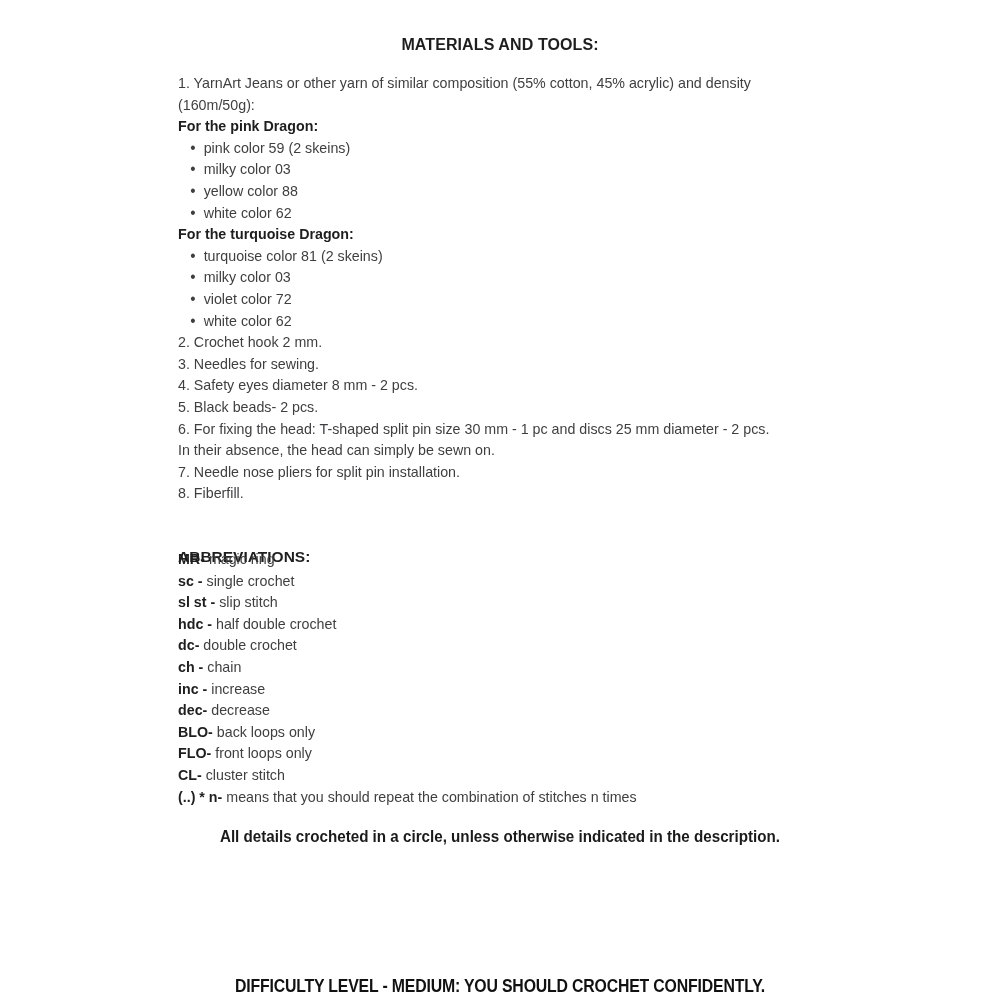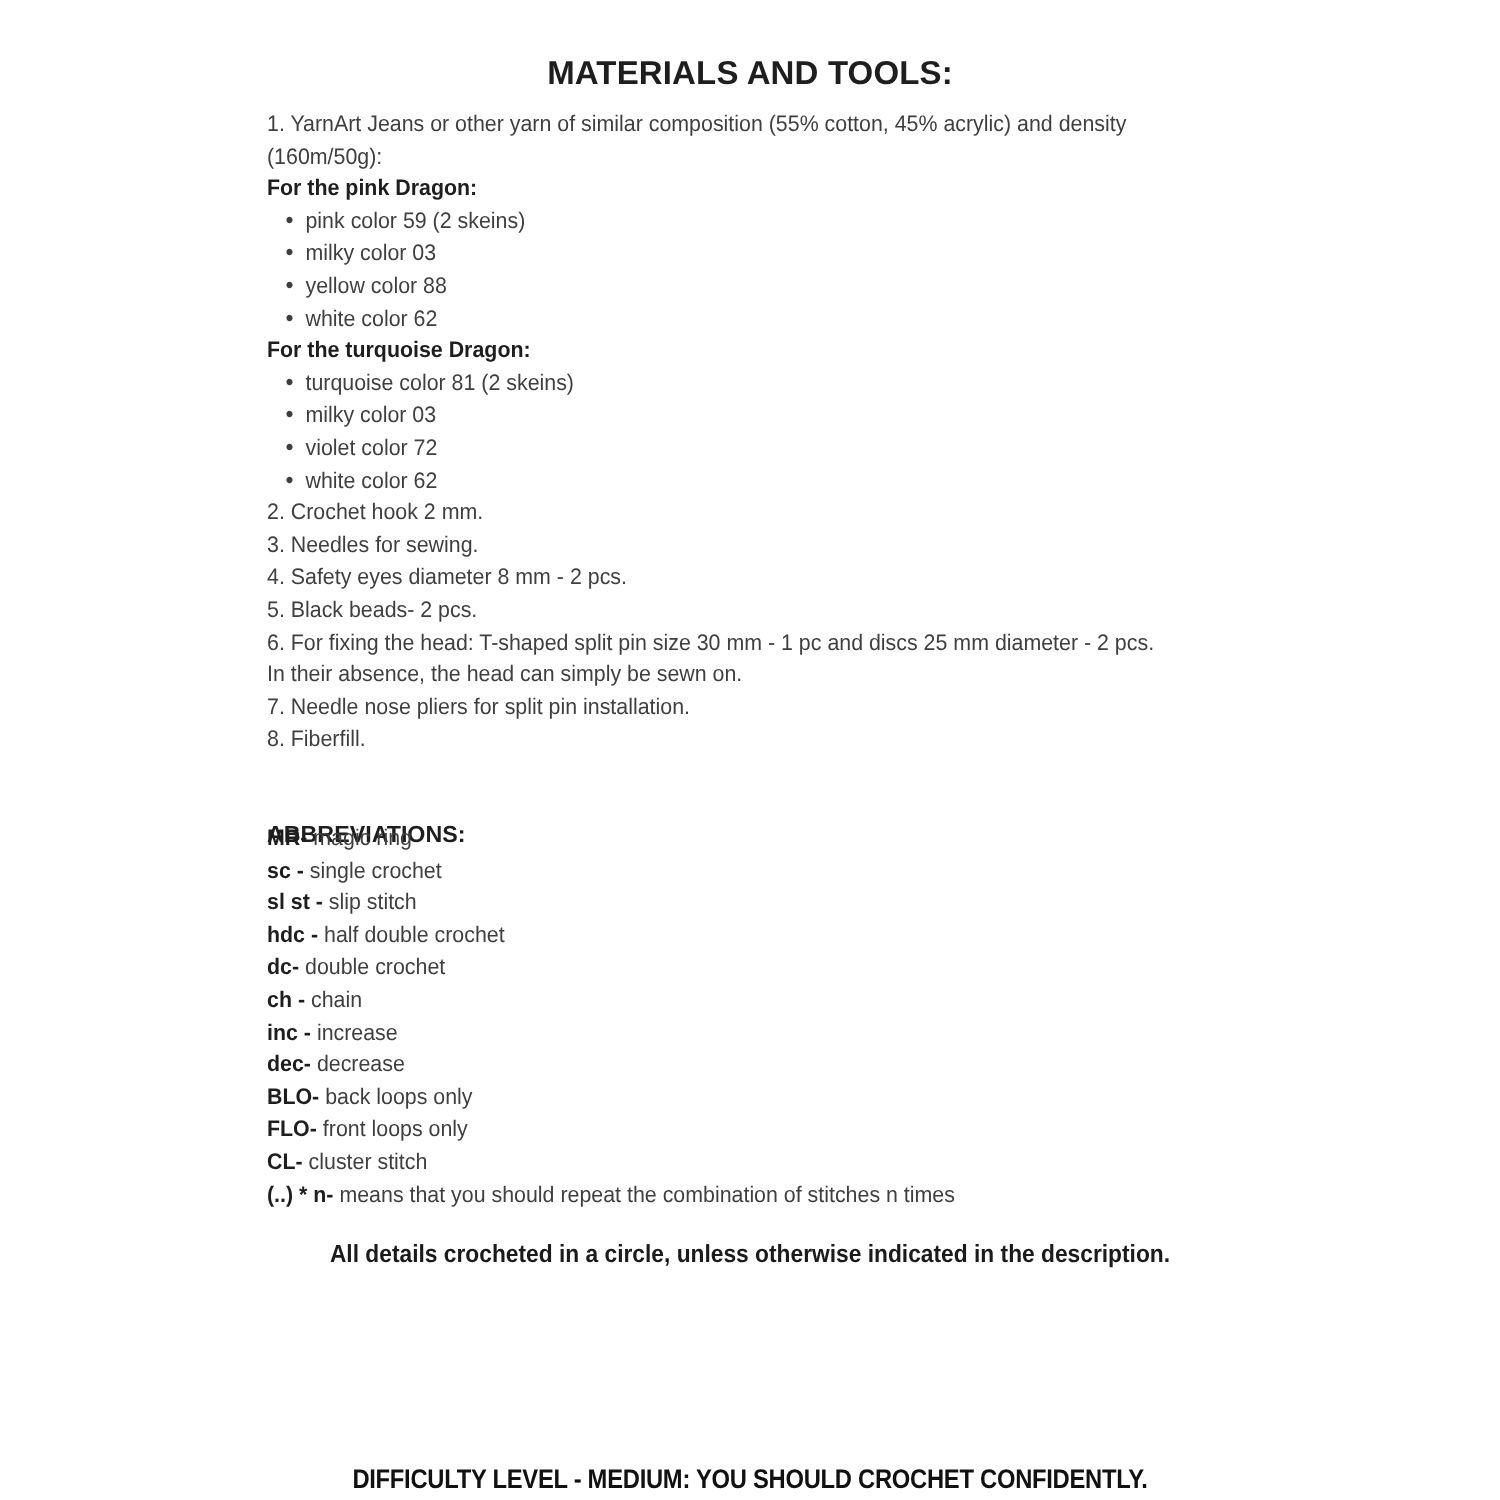--- a/index.html
+++ b/index.html
@@ -10,21 +10,21 @@
     height: 1000px;
     background: #ffffff;
     font-family: "Liberation Sans", "DejaVu Sans", sans-serif;
     color: #3f3f41;
     overflow: hidden;
   }
   .doc-title {
     position: absolute;
     top: 36px; left: 0; right: 0;
     text-align: center;
-    font-size: 22px;
+    font-size: 16px;
     font-weight: bold;
     color: #1e1e1e;
     letter-spacing: 0.1px;
   }
   .main-block {
     position: absolute;
     top: 72px; left: 178px;
     line-height: 21.6px;
     font-size: 15px;
     transform: scaleX(0.95);

